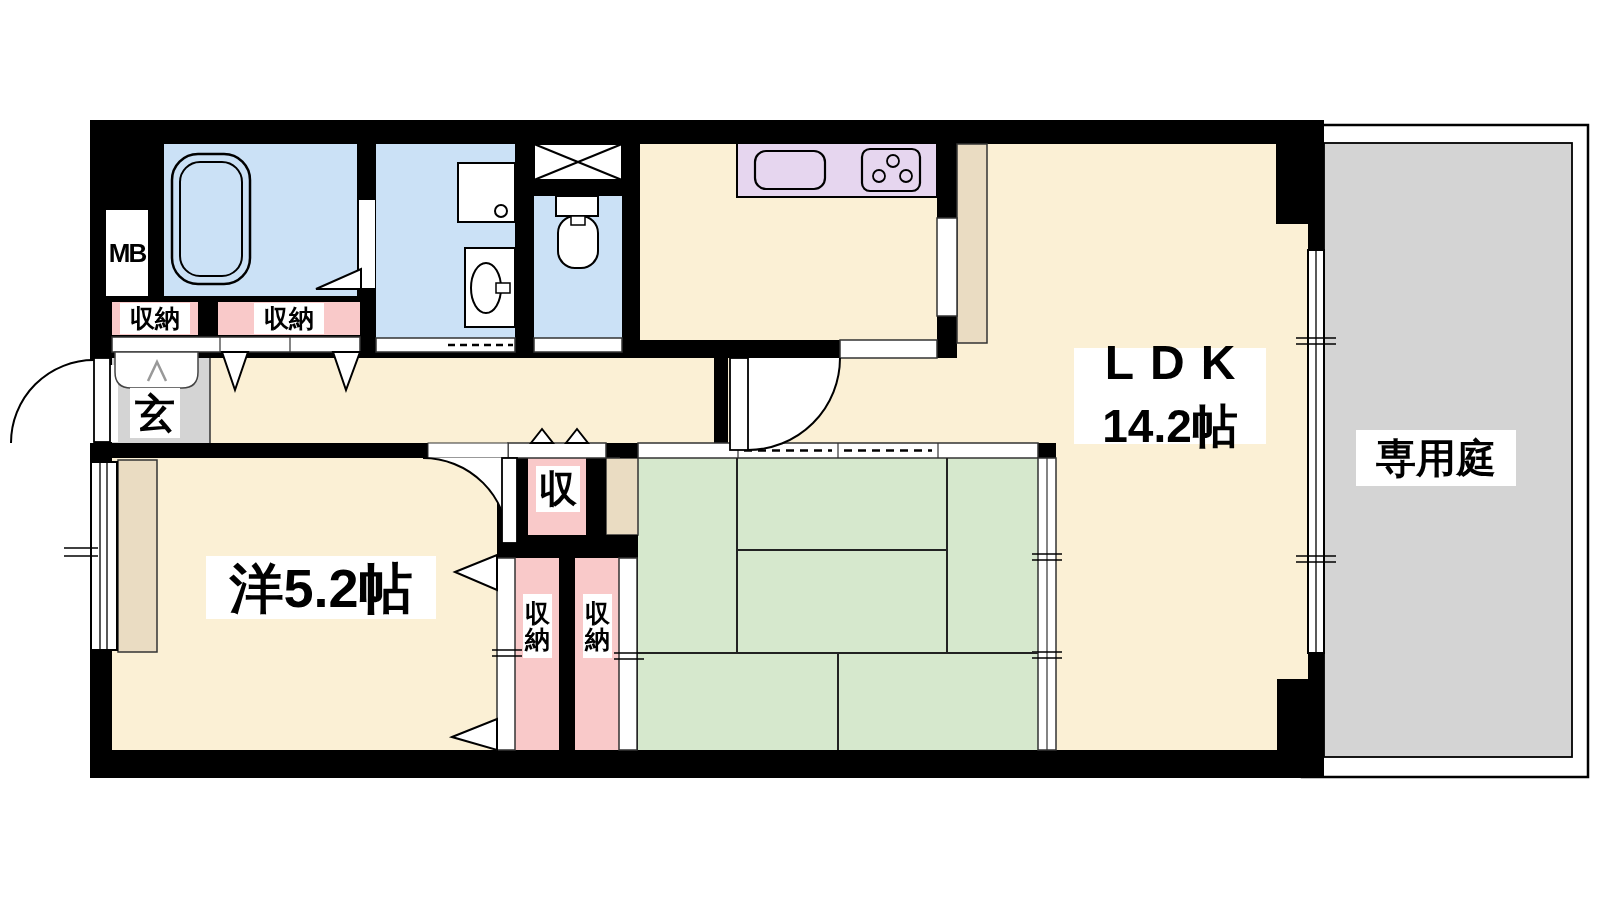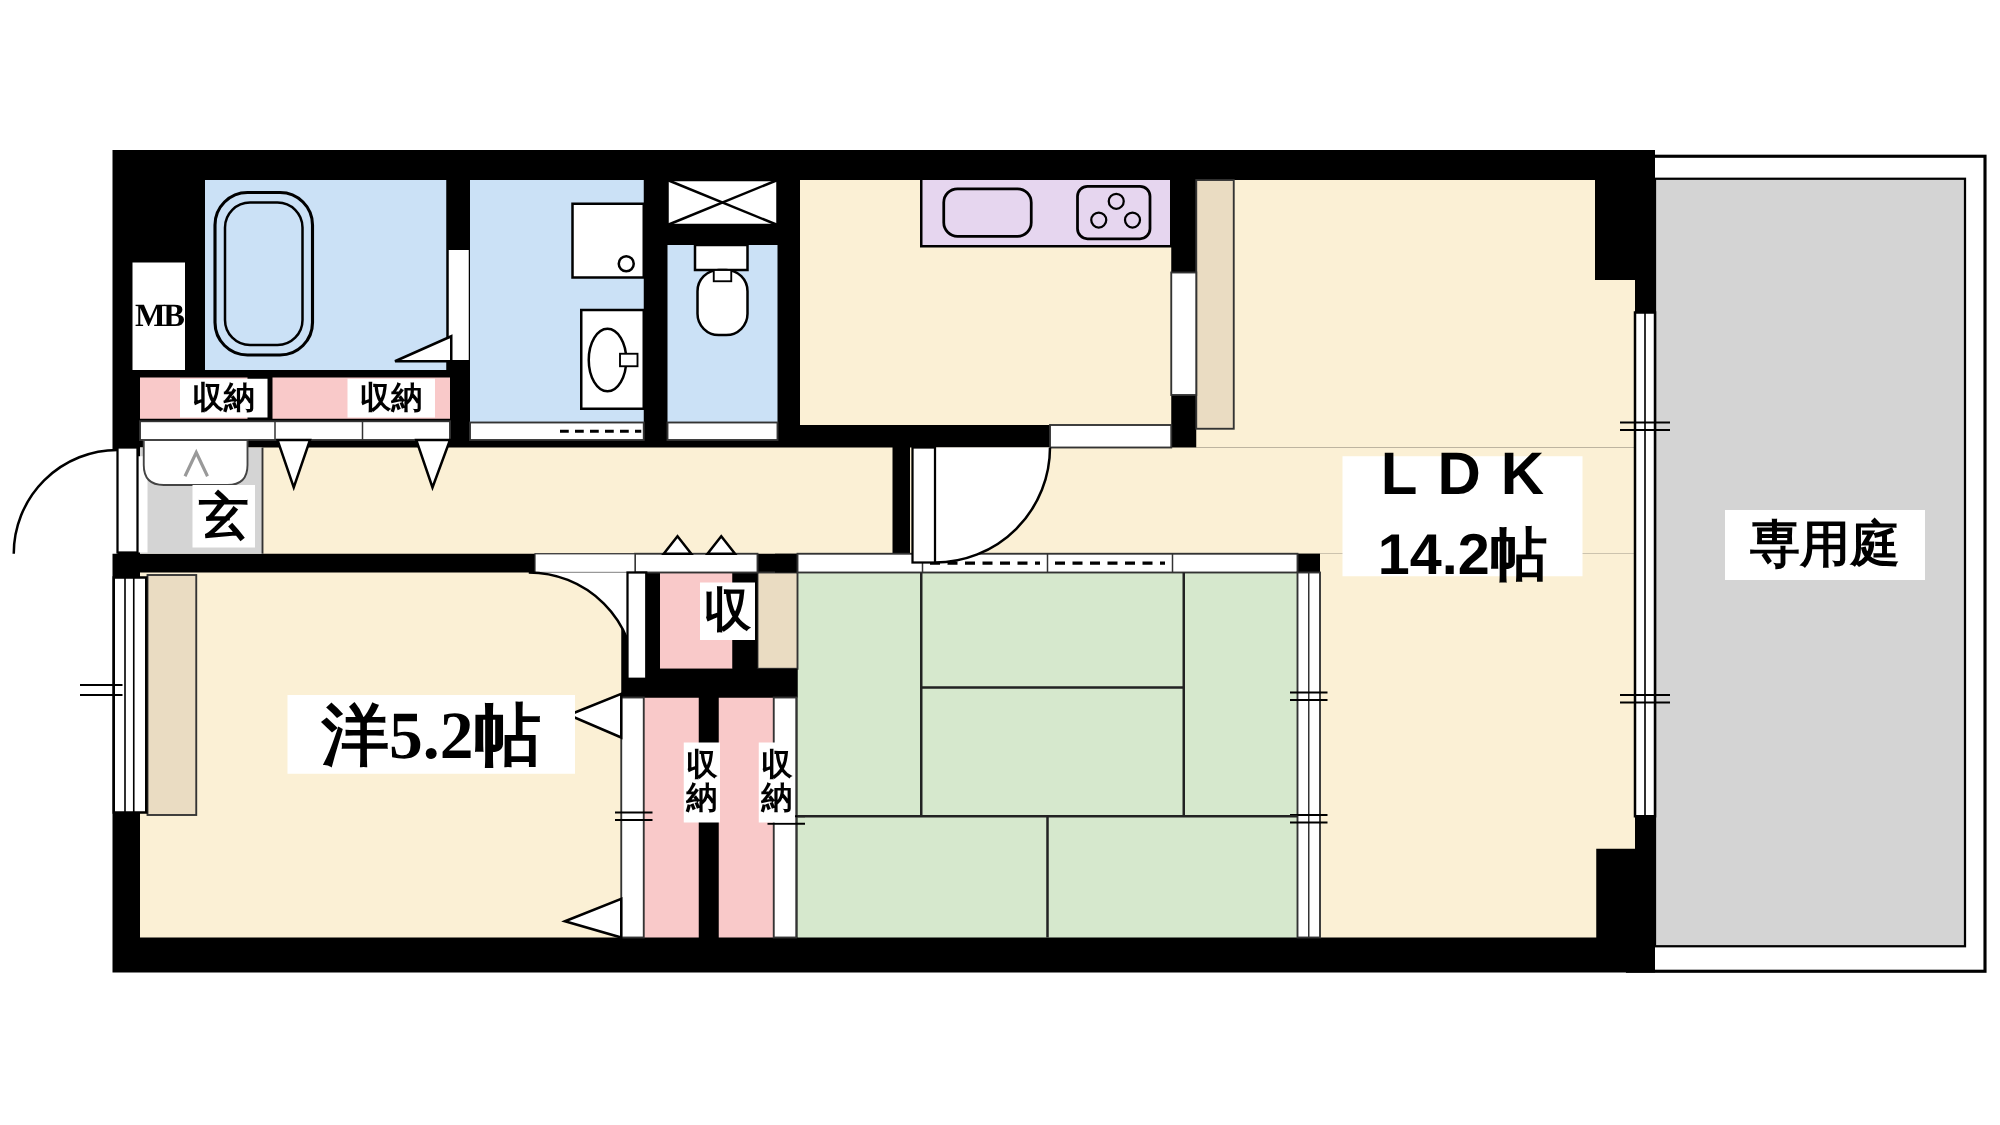--- a/index.html
+++ b/index.html
@@ -1,21 +1,21 @@
 <!DOCTYPE html>
 <html><head>
 <meta charset="utf-8">
 <style>
   html,body{margin:0;padding:0;background:#ffffff;}
   #stage{position:relative;width:1600px;height:900px;background:#ffffff;overflow:hidden;
          font-family:"Liberation Sans","DejaVu Sans",sans-serif;}
   #plan-svg{position:absolute;left:0;top:0;width:1600px;height:900px;}
   .lbl{position:absolute;display:flex;align-items:center;justify-content:center;
-       color:#000;font-weight:600;line-height:1;white-space:nowrap;z-index:5;font-family:Liberation Serif, serif;}
-  .lbl.bg{background:#ffffff;margin-left:24px;}
+       color:#000;font-weight:600;line-height:1;white-space:nowrap;z-index:5;}
+  .lbl.bg{background:#ffffff;}
   .vert{white-space:normal;word-break:break-all;text-align:center;line-height:1.05;}
   .ldk-box{position:absolute;display:flex;flex-direction:column;align-items:center;
            justify-content:center;background:#ffffff;z-index:5;color:#000;font-weight:600;}
 </style>
 </head>
 <body>
 
 <div id="stage">
 
 <svg id="plan-svg" viewBox="0 0 1600 900">
@@ -210,20 +210,20 @@
 
 <div class="lbl bg" style="left:536px;top:466px;width:44px;height:46px;font-size:38px;">収</div>
 
 <div class="lbl bg vert" style="left:523px;top:594px;width:29px;height:64px;font-size:25px;">収納</div>
 
 <div class="lbl bg vert" style="left:583px;top:594px;width:29px;height:64px;font-size:25px;">収納</div>
 
 <div class="lbl bg" style="left:206px;top:556px;width:230px;height:63px;font-size:54px;">洋5.2帖</div>
 
 
-<div class="ldk-box" style="left:1074px;top:365px;width:192px;height:96px;text-align:right;">
+<div class="ldk-box" style="left:1074px;top:348px;width:192px;height:96px;text-align:right;">
   <div style="font-size:48px;letter-spacing:16px;text-indent:16px;">LDK</div>
   <div style="font-size:46px;margin-top:6px;">14.2帖</div>
 </div>
 
-<div class="lbl bg" style="left:1356px;top:408px;width:160px;height:56px;font-size:40px;">専用庭</div>
+<div class="lbl bg" style="left:1356px;top:430px;width:160px;height:56px;font-size:40px;">専用庭</div>
 
 </div>
 
 </body></html>

